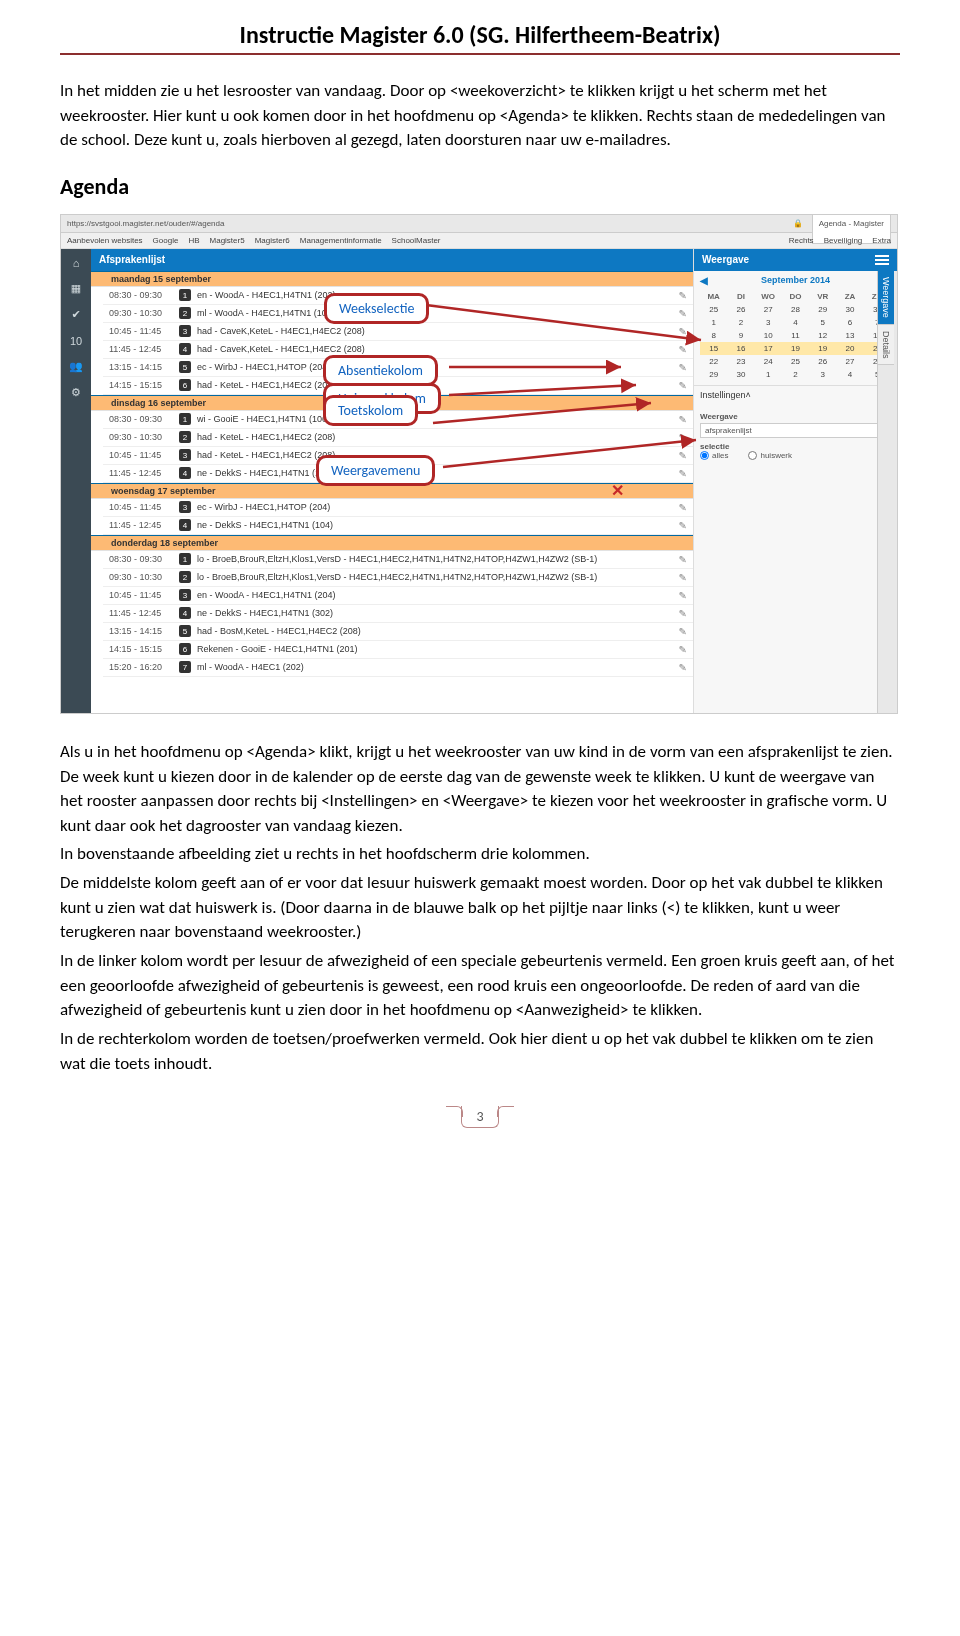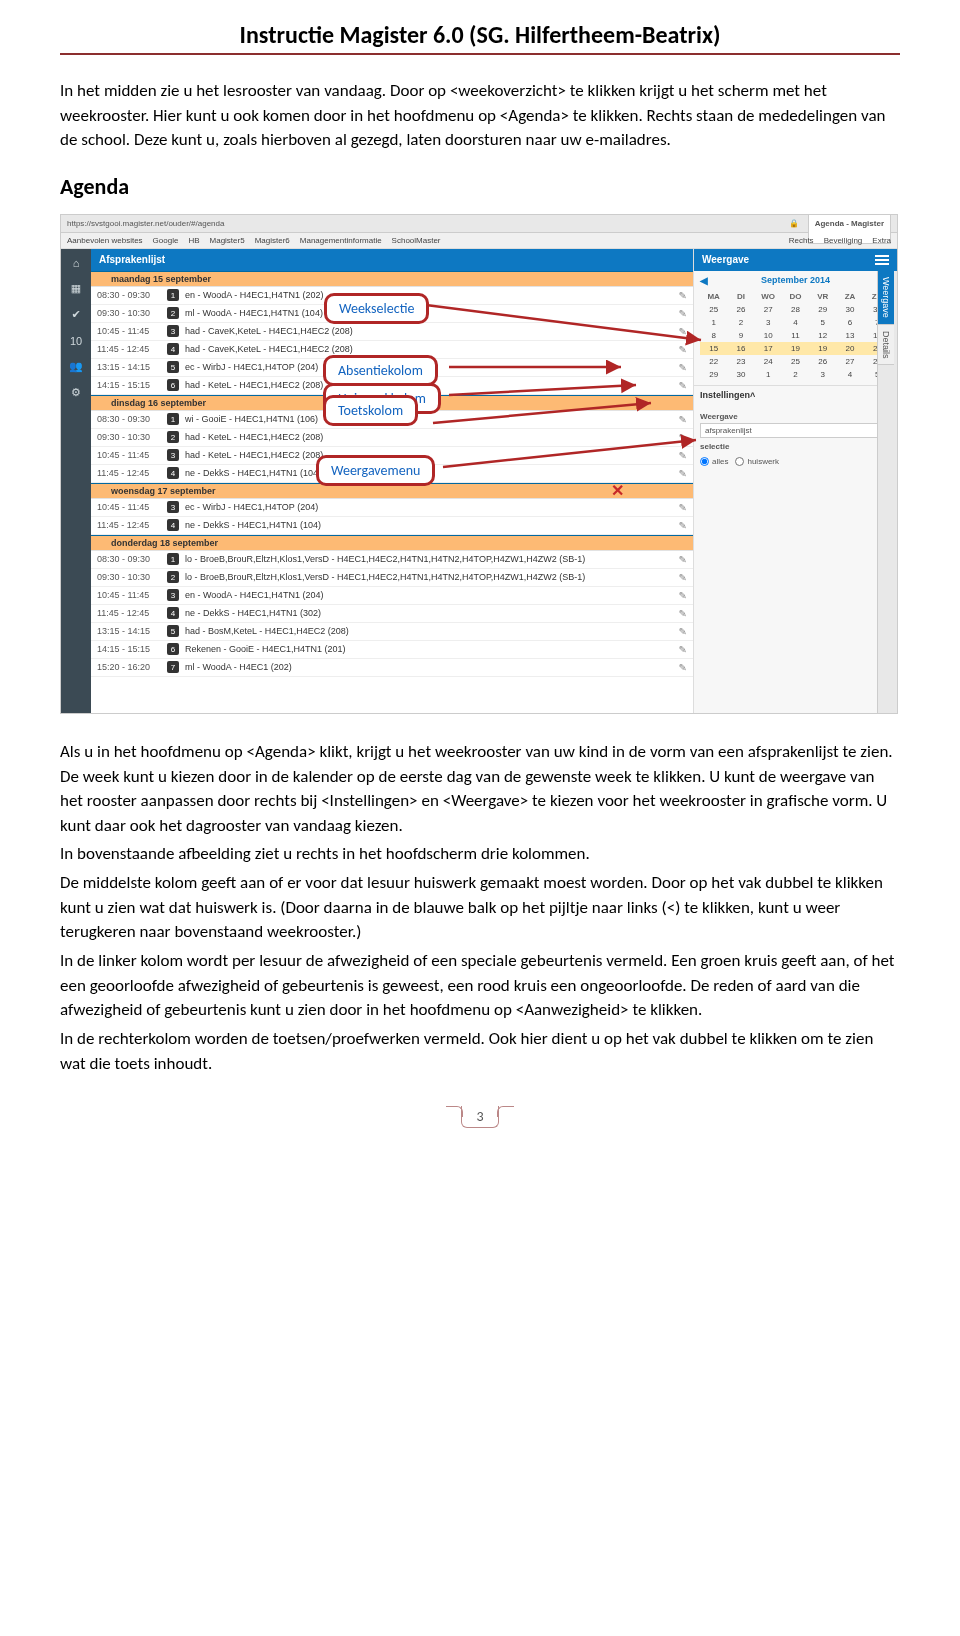--- a/index.html
+++ b/index.html
@@ -55,21 +55,21 @@
     background: #e8e8e8;
     border-bottom: 1px solid #ccc;
     display: flex;
     align-items: center;
     padding: 0 6px;
     font-size: 8px;
     color: #555;
     gap: 8px;
   }
   .browser-chrome .url { flex: 1; }
-  .browser-chrome .tab { background:#fff; padding:15px 6px; border:1px solid #ccc;font-weight:bold; }
+  .browser-chrome .tab { background:#fff; padding:15px 6px; border:1px solid #ccc; }
   .bookmarks-bar {
     height: 16px;
     background: #f0f0f0;
     border-bottom: 1px solid #ddd;
     display: flex; align-items: center; gap: 10px;
     padding: 0 6px; font-size: 8px; color: #444;
   }
   .app-body {
     position: absolute;
     top: 34px; left: 0; right: 0; bottom: 0;
@@ -111,20 +111,21 @@
     border-top: 1px solid #0369a1;
     border-bottom: 1px solid #e2e2e2;
   }
   .row {
     display: flex; align-items: center;
     height: 18px;
     padding: 0 6px;
     border-bottom: 1px solid #eee;
     gap: 6px;
     color: #333;
+    margin-left: 12px;
   }
   .row .t { width: 64px; color: #555; }
   .row .badge { width:12px; height:12px; background:#333; color:#fff; font-size:8px; display:flex; align-items:center; justify-content:center; border-radius:2px; }
   .row .desc { flex:1; white-space:nowrap; overflow:hidden; text-overflow:ellipsis; color:#333; }
   .row .ic-edit { color:#888; font-size:10px; }
 
   .right-col {
     width: 204px;
     background: #f7f7f7;
     border-left: 1px solid #ddd;
@@ -150,27 +151,27 @@
   .cal {
     padding: 0 6px 4px 6px;
   }
   .cal-row { display:flex; }
   .cal-row .c {
     flex:1; text-align:center; padding:2px 0; font-size:8px; color:#444;
   }
   .cal-row.h .c { font-weight:600; color:#666; }
   .cal-row .c.hl { background:#ffe8a8; }
   .instellingen-h {
-    padding:4px 6px; font-weight:700; font-size:9px; color:#333;
+    padding:4px 6px; font-weight:400; font-size:9px; color:#333;
     display:flex; border-top:1px solid #ddd;
   }
   .inst-body { padding:4px 6px; font-size:8px; color:#555; }
   .inst-body .lbl { font-weight:600; margin-top:4px; }
   .inst-body .sel { background:#fff; border:1px solid #ccc; padding:2px 4px; margin-top:2px; display:flex; justify-content:space-between; }
-  .inst-body .radio-row { display:flex; gap:7px; margin-top:6px; }
+  .inst-body .radio-row { display:flex; gap:20px; margin-top:0; }
   .inst-body .radio-row label { display:flex; align-items:center; gap:3px; }
   .inst-body input[type=radio]{ width:9px; height:9px; }
   .side-tabs {
     position:absolute; right:0; top:22px; bottom:0; width:20px;
     background:#e8e8e8; border-left:1px solid #ccc;
   }
   .side-tab {
     writing-mode: vertical-rl;
     text-orientation: mixed;
     font-size:9px; color:#555;

